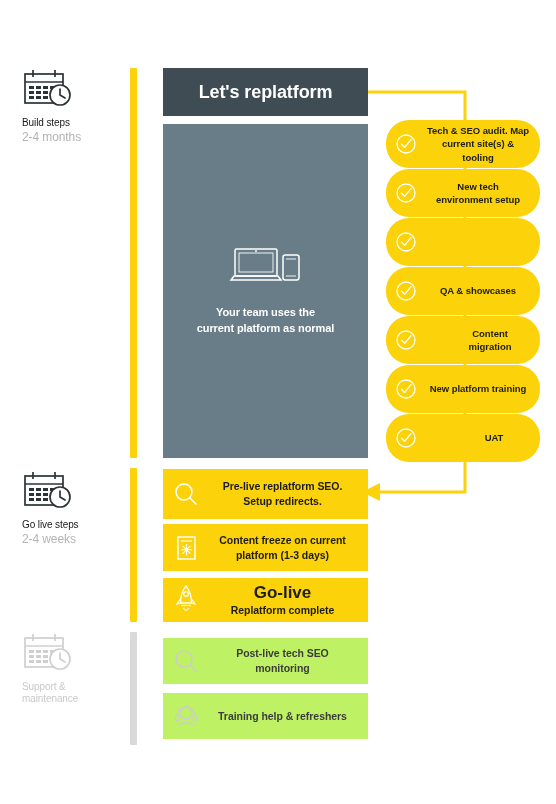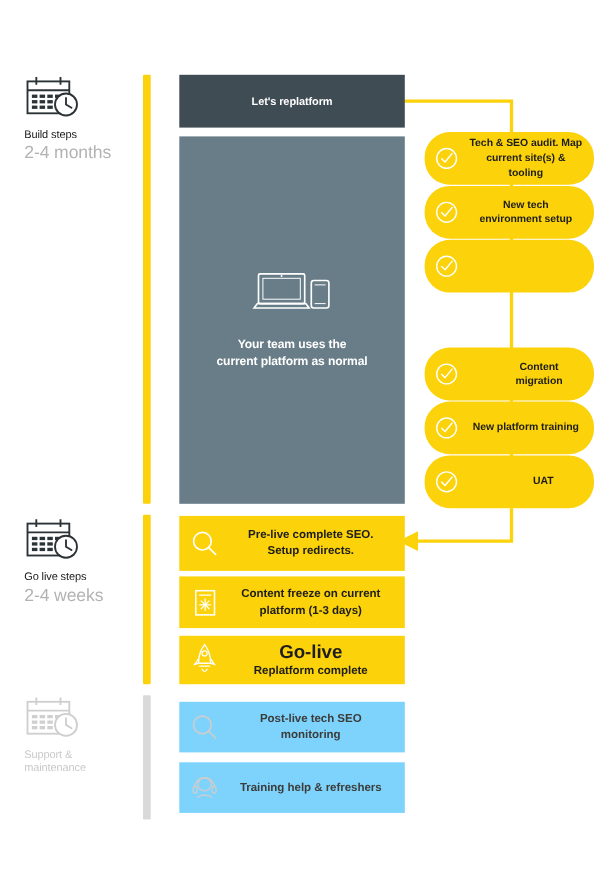--- a/index.html
+++ b/index.html
@@ -12,34 +12,34 @@
   .stage{position:absolute;left:0;top:0;width:556px;height:804px;}
 
   
   .phase{position:absolute;left:22px;width:110px;}
   .phase .ico{width:52px;height:40px;display:block;}
   .phase .title{
     font-size:10px;font-weight:normal;color:#16181a;
     margin-top:9px;line-height:1.16;letter-spacing:-0.1px;
   }
   .phase .sub{
-    font-size:16px;color:#b3b3b3;margin-top:2px;line-height:1.16;
+    font-size:12px;color:#b3b3b3;margin-top:2px;line-height:1.16;
     letter-spacing:-0.1px;
   }
   .phase.muted .title{color:#c9c9c9;}
 
   
   .tbar{position:absolute;left:130px;width:7px;border-radius:1px;}
 
   
   .hdr{
     position:absolute;left:163px;top:68px;width:205px;height:48px;
     background:#3f4c54;color:#ffffff;
     display:flex;align-items:center;justify-content:center;
-    font-size:10px;font-weight:bold;letter-spacing:-0.1px;
+    font-size:18px;font-weight:bold;letter-spacing:-0.1px;
   }
   .bodypanel{
     position:absolute;left:163px;top:124px;width:205px;height:334px;
     background:#687d87;
     display:flex;flex-direction:column;align-items:center;justify-content:center;
   }
   .bodypanel .devices{margin-bottom:14px;}
   .bodypanel .cap{
     color:#ffffff;font-size:11px;font-weight:bold;text-align:center;
     line-height:1.45;letter-spacing:-0.1px;
@@ -52,21 +52,21 @@
   }
   .card .cico{
     width:46px;min-width:46px;display:flex;align-items:center;justify-content:center;
   }
   .card .ctxt{
     flex:1;text-align:center;padding-right:12px;
     font-size:10.5px;font-weight:bold;line-height:1.42;letter-spacing:-0.05px;
   }
   .card.yellow{background:#fcd20a;}
   .card.yellow .ctxt{color:#1d1d1b;}
-  .card.grey{background:#7dd3fc;}
+  .card.grey{background:#bef264;}
   .card.grey .ctxt{color:#3c3c3b;text-align:center;}
   .card .big{display:block;font-size:17px;font-weight:bold;line-height:1.18;}
   .card .small{display:block;font-size:10.5px;font-weight:bold;line-height:1.4;}
 
   
   .pill{
     position:absolute;left:386px;width:154px;height:48px;
     background:#fcd20a;border-radius:23px;
     display:flex;align-items:center;
   }
@@ -233,20 +233,29 @@
 
   <div class="pill" style="top:218px;">
     <span class="pico">
       <svg width="22" height="22" viewBox="0 0 22 22" fill="none">
         <circle cx="11" cy="11" r="9" stroke="#ffffff" stroke-width="1.3"></circle>
         <path d="M6.5 11.3 L9.6 14.3 L16 6.6" stroke="#ffffff" stroke-width="1.3" stroke-linecap="round" stroke-linejoin="round"></path>
       </svg>
     </span>
   </div>
 
+  <div class="pill" style="top:267px;">
+    <span class="pico">
+      <svg width="22" height="22" viewBox="0 0 22 22" fill="none">
+        <circle cx="11" cy="11" r="9" stroke="#ffffff" stroke-width="1.3"></circle>
+        <path d="M6.5 11.3 L9.6 14.3 L16 6.6" stroke="#ffffff" stroke-width="1.3" stroke-linecap="round" stroke-linejoin="round"></path>
+      </svg>
+    </span>
+    <span class="ptxt">QA &amp; showcases</span>
+  </div>
 
   <div class="pill" style="top:316px;gap:24px;">
     <span class="pico">
       <svg width="22" height="22" viewBox="0 0 22 22" fill="none">
         <circle cx="11" cy="11" r="9" stroke="#ffffff" stroke-width="1.3"></circle>
         <path d="M6.5 11.3 L9.6 14.3 L16 6.6" stroke="#ffffff" stroke-width="1.3" stroke-linecap="round" stroke-linejoin="round"></path>
       </svg>
     </span>
     <span class="ptxt">Content migration</span>
   </div>
@@ -272,21 +281,21 @@
   </div>
 
   <div class="card yellow" style="top:469px;height:50px;">
     <span class="cico">
       <svg width="28" height="28" viewBox="0 0 28 28" fill="none">
         <circle cx="12" cy="12" r="8" stroke="#ffffff" stroke-width="1.5"></circle>
         <line x1="18" y1="18" x2="24" y2="24" stroke="#ffffff" stroke-width="1.5" stroke-linecap="round"></line>
       </svg>
     </span>
     <span class="ctxt">
-      <span>Pre-live complete SEO.</span><br>
+      <span>Pre-live replatform SEO.</span><br>
       <span>Setup redirects.</span>
     </span>
   </div>
 
   <div class="card yellow" style="top:524px;height:47px;">
     <span class="cico">
       <svg width="26" height="28" viewBox="0 0 26 28" fill="none">
         <rect x="5" y="3" width="17" height="22" stroke="#ffffff" stroke-width="1.4"></rect>
         <line x1="8" y1="7" x2="19" y2="7" stroke="#ffffff" stroke-width="1"></line>
         <g stroke="#ffffff" stroke-width="1.1" stroke-linecap="round">

